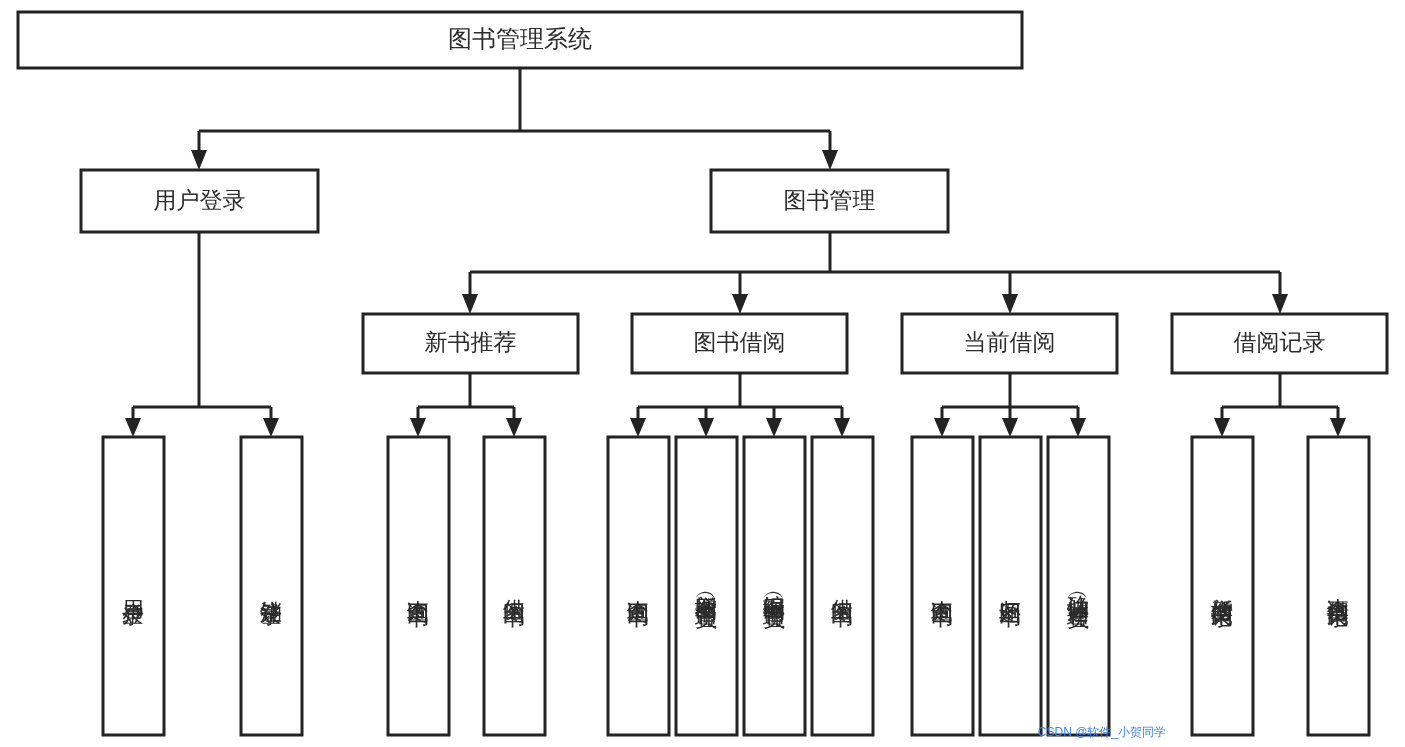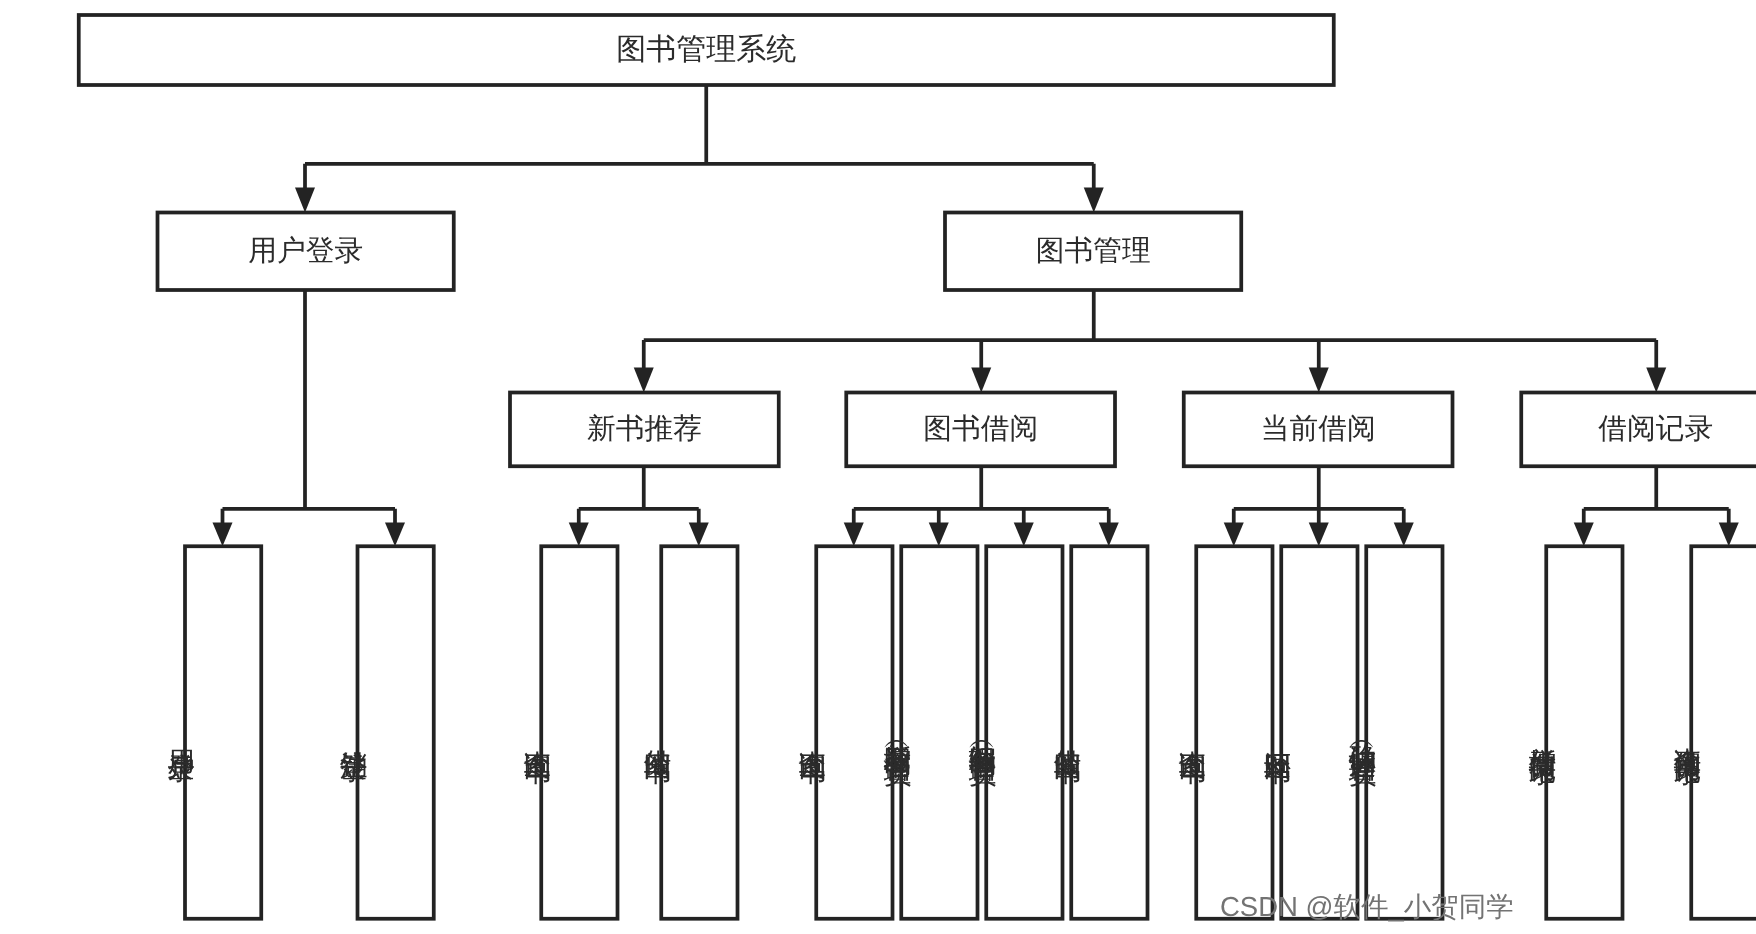--- a/index.html
+++ b/index.html
@@ -9,24 +9,23 @@
   }
   body {
     width: 1405px;
     height: 747px;
     font-family: "Liberation Sans", "DejaVu Sans", sans-serif;
     overflow: hidden;
     position: relative;
   }
   #diagram-root {
     position: absolute;
-    left: 12px; top: 0;
+    left: 0; top: 0;
     width: 1178px;
     height: 747px;
-    padding-left: 33px;
   }
   svg.canvas {
     display: block;
     width: 1405px;
     height: 747px;
   }
   .node-rect {
     fill: #ffffff;
     stroke: #232323;
     stroke-width: 3;
@@ -72,22 +71,22 @@
     text-orientation: upright;
     letter-spacing: 2px;
     white-space: nowrap;
     text-align: center;
   }
   .watermark {
     position: absolute;
     right: 12px;
     bottom: 6px;
     font-family: "Liberation Sans", "DejaVu Sans", sans-serif;
-    font-size: 22px;
-    color: #737373;
+    font-size: 12px;
+    color: #3b82f6;
     white-space: nowrap;
     pointer-events: none;
     margin-top: 48px;
   }
 </style>
 </head>
 <body>
 
 <div id="diagram-root">
 

